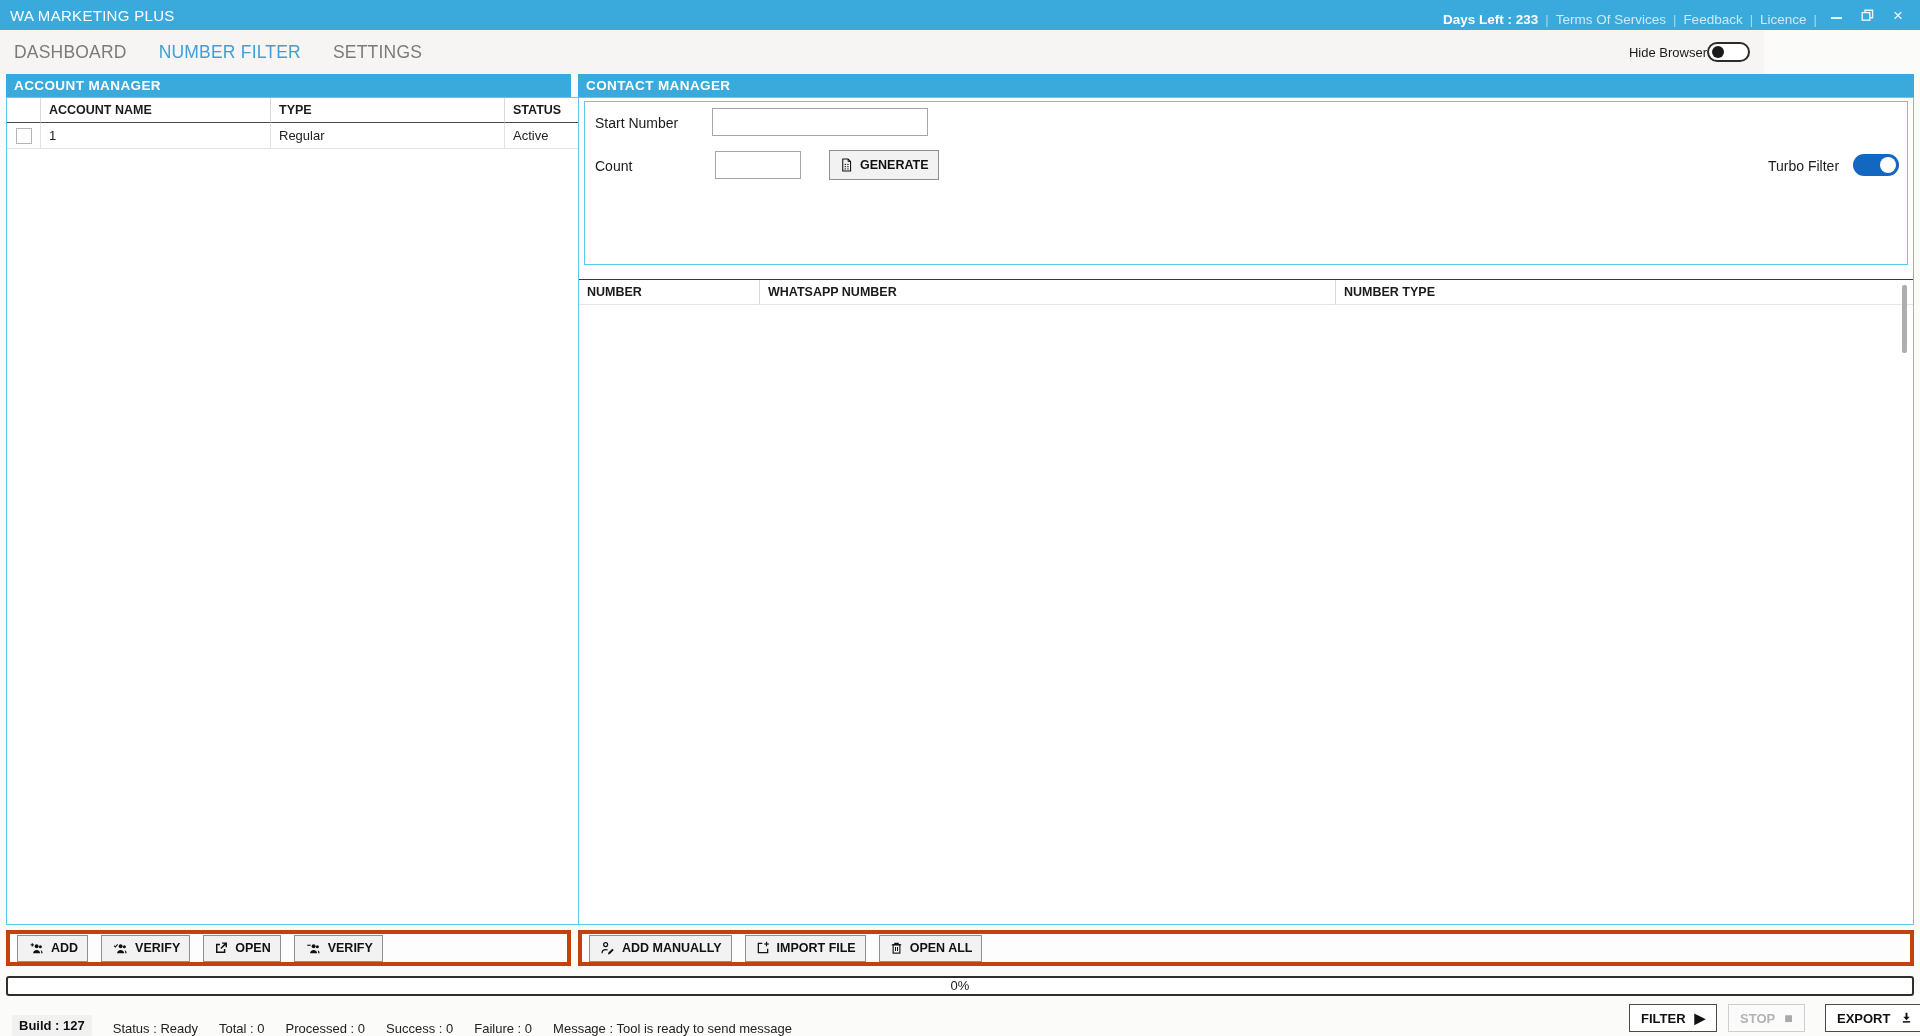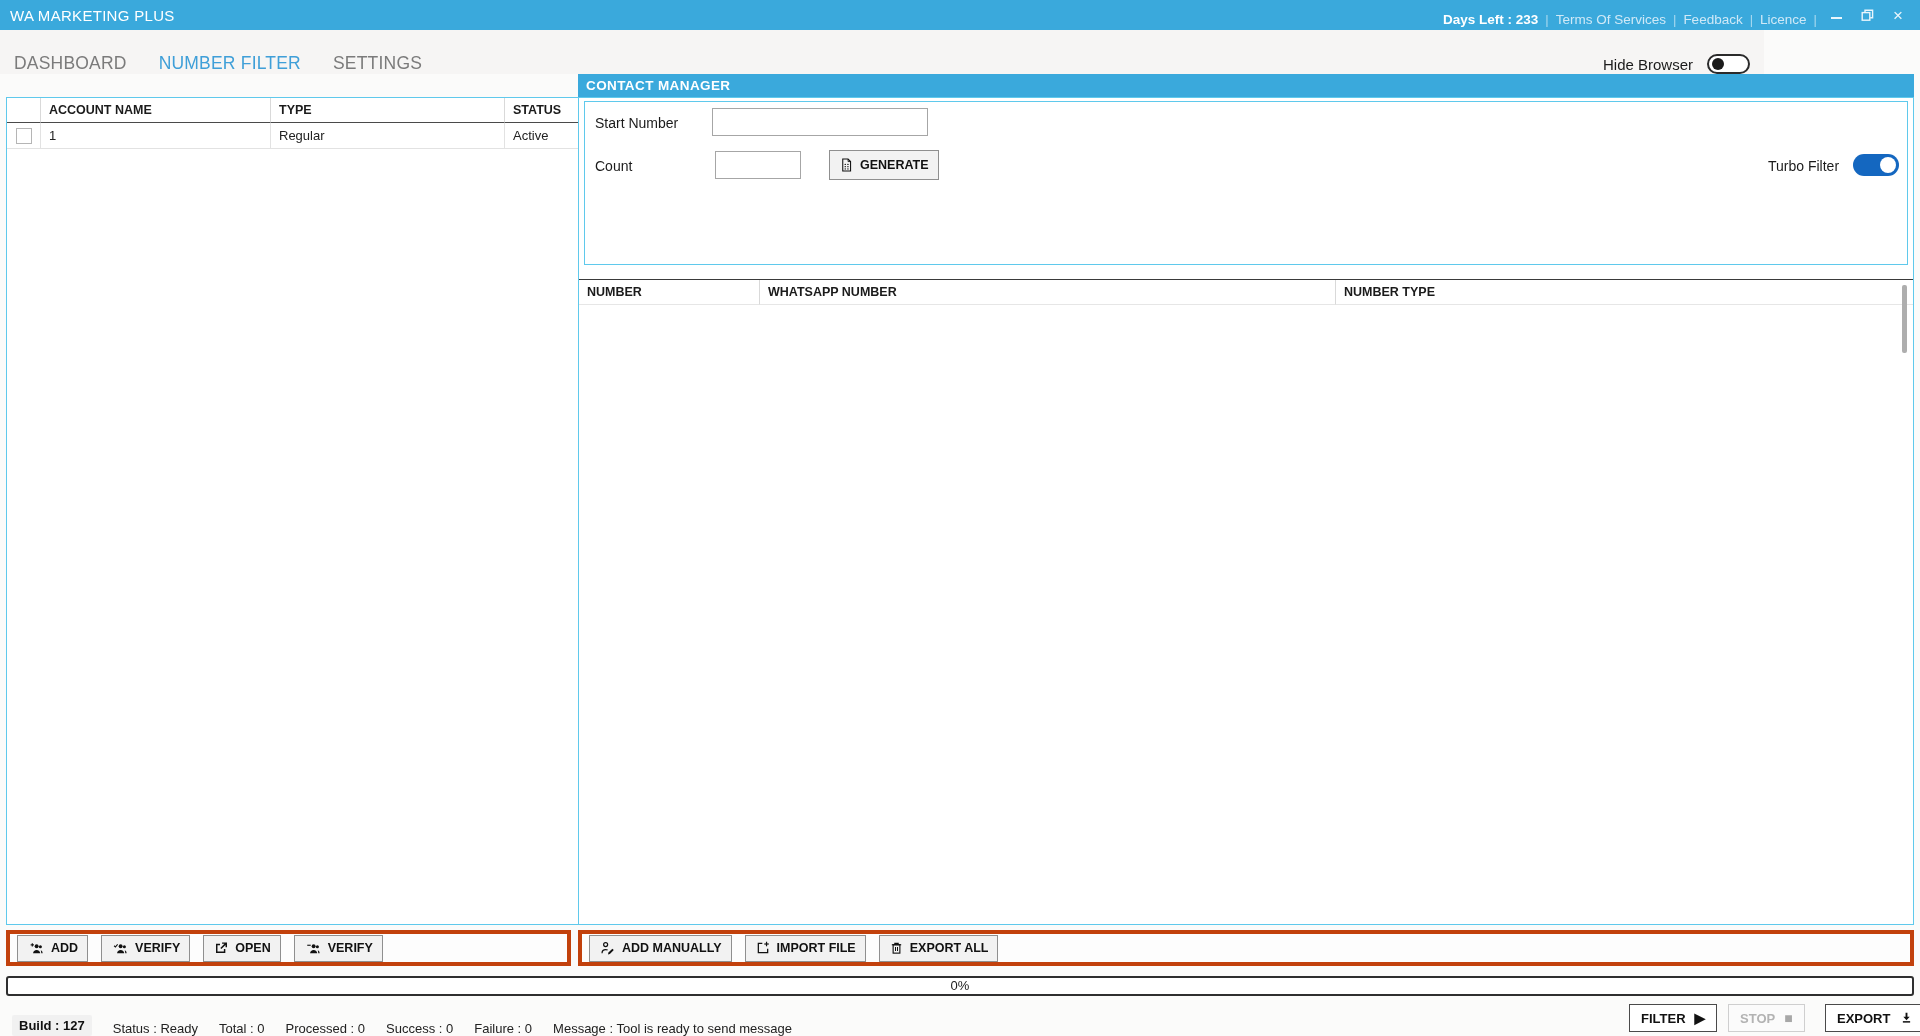--- a/index.html
+++ b/index.html
@@ -14,24 +14,24 @@
   .tb-right { margin-left:auto; display:flex; align-items:flex-end; gap:7px; font-size:13.5px; }
   .days-left { font-weight:700; }
   .tb-sep { color:rgba(255,255,255,.55); font-size:13px; }
   .tb-link { color:#CFE9F7; cursor:pointer; }
   .winbtn { width:24px; text-align:center; color:#EAF6FC; cursor:pointer; display:inline-flex; justify-content:center; align-items:center; height:24px; }
   .min-glyph { display:inline-block; width:11px; height:2.5px; background:#EAF6FC; margin-top:6px; }
   .close-glyph { font-size:17px; line-height:1; }
 
   
   .tabbar { position:absolute; top:30px; left:0; width:1764px; height:44px;
-    background:#F6F5F4; display:flex; align-items:flex-end; padding:0 14px; gap:32px; }
+    background:#F6F5F4; display:flex; align-items:center; padding:0 14px; gap:32px; }
   .tab { font-size:17.5px; color:#7b7b7b; letter-spacing:.2px; cursor:pointer; }
   .tab.active { color:#3F9FD8; }
-  .hide-browser { margin-left:auto; display:flex; align-items:center; gap:14px; font-size:15px; color:#1b1b1b; }
+  .hide-browser { margin-left:auto; display:flex; align-items:center; font-size:13px; color:#1b1b1b; }
   .toggle-off { position:relative; width:43px; height:20px; border:2px solid #2b2b2b; border-radius:12px; background:#fff; cursor:pointer; }
   .toggle-off .knob { position:absolute; left:3px; top:2px; width:12px; height:12px; border-radius:50%; background:#1b1b1b; }
   .toggle-on { position:relative; width:46px; height:22px; border-radius:12px; background:#1467C0; cursor:pointer; }
   .toggle-on .knob { position:absolute; right:3px; top:3px; width:16px; height:16px; border-radius:50%; background:#fff; }
 
   
   .panel-header { position:absolute; height:23px; line-height:23px; background:#3AA9DC;
     color:#fff; font-size:13.5px; font-weight:600; letter-spacing:.4px; padding-left:8px; }
   #am-header { left:6px; top:74px; width:565px; }
   #cm-header { left:578px; top:74px; width:1336px; }
@@ -135,20 +135,23 @@
     <span class="tab active">NUMBER FILTER</span>
     <span class="tab">SETTINGS</span>
     <div class="hide-browser">
       <span>Hide Browser</span>
       <span class="toggle-off">
           <span class="knob"></span>
         </span>
     </div>
   </div>
 
+  <div class="panel-header" id="am-header">
+    <span>ACCOUNT MANAGER</span>
+  </div>
 
   <div id="am-body">
     <div class="am-grid">
       <div class="hcell cb-cell"></div>
       <div class="hcell">ACCOUNT NAME</div>
       <div class="hcell">TYPE</div>
       <div class="hcell">STATUS</div>
     </div>
     <div class="am-grid">
       <div class="cell cb-cell">
@@ -256,21 +259,21 @@
       </svg>
       <span>IMPORT FILE</span>
     </button>
     <button class="btn">
       <svg width="15" height="16" viewBox="0 0 24 24">
         <path d="M4.5 6.8h15" stroke="#111" stroke-width="1.8" fill="none"></path>
         <path d="M9.3 6.8V4.5h5.4v2.3" stroke="#111" stroke-width="1.8" fill="none"></path>
         <rect x="6.6" y="6.8" width="10.8" height="13.4" stroke="#111" stroke-width="1.8" fill="none"></rect>
         <path d="M10.4 10.4v6.4M13.6 10.4v6.4" stroke="#111" stroke-width="1.6" fill="none"></path>
       </svg>
-      <span>EXPORT ALL</span>
+      <span>OPEN ALL</span>
     </button>
   </div>
 
   <div id="progress">
     <span>0%</span>
   </div>
 
   <div id="statusbar">
     <span class="build-badge">Build : 127</span>
     <span>Status : Ready</span>

